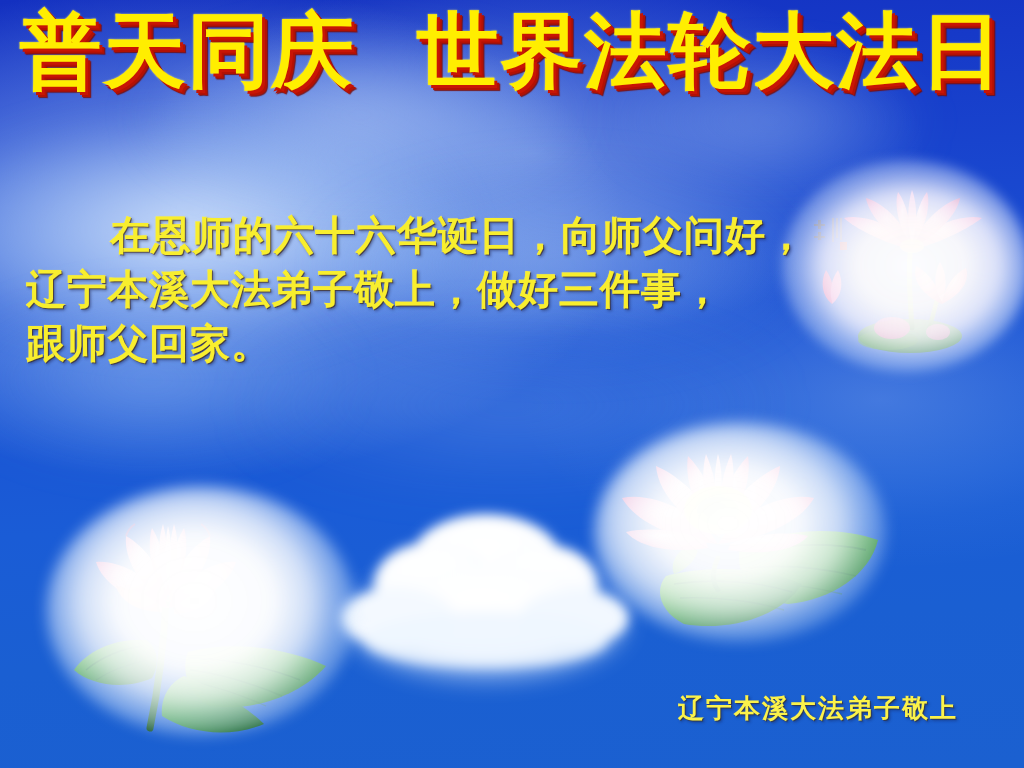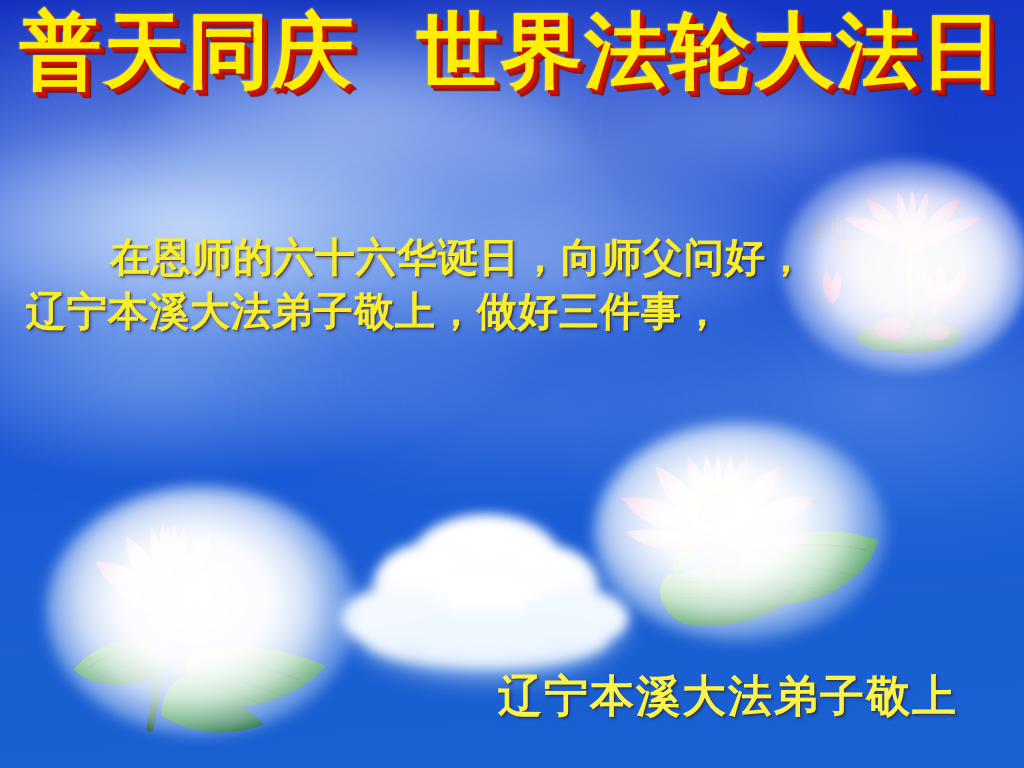--- a/index.html
+++ b/index.html
@@ -99,31 +99,31 @@
     font-weight: bold;
     line-height: 54px;
     color: #f8ee2e;
     letter-spacing: 1px;
     white-space: pre;
     text-shadow:
       1px 1px 0 rgba(60,30,0,0.55),
       2px 2px 3px rgba(20,20,60,0.45),
       0 0 1px rgba(255,250,160,0.8);
   }
-  .msg-line.indent { text-indent: 84px; margin-top: 22px; }
+  .msg-line.indent { text-indent: 84px; }
 
   
   #signature {
     position: absolute;
     right: 66px; bottom: 42px;
     z-index: 35;
   }
   #signature-text {
     font-family: "DejaVu Sans", "Liberation Sans", sans-serif;
-    font-size: 44px;
+    font-size: 26px;
     font-weight: bold;
     letter-spacing: 2px;
     color: #fbf24a;
     white-space: pre;
     text-shadow:
       1px 1px 0 rgba(70,40,0,0.5),
       2px 2px 3px rgba(20,20,60,0.4);
     text-align: right;
   }
 
@@ -214,20 +214,21 @@
   <div class="haze haze-e"></div>
   <div class="haze haze-f"></div>
 
   <div id="title-bar">
     <span id="title-text">普天同庆  世界法轮大法日</span>
   </div>
 
   <div id="message">
     <div class="msg-line indent">在恩师的六十六华诞日，向师父问好，</div>
     <div class="msg-line">辽宁本溪大法弟子敬上，做好三件事，</div>
+    <div class="msg-line">跟师父回家。</div>
   </div>
 
   <div id="inset-painting">
     <div class="glow" id="inset-glow"></div>
 
     <svg width="236" height="196" viewBox="0 0 236 196">
       <defs>
         <radialGradient id="ipetal" cx="42%" cy="35%" r="72%">
           <stop offset="0%" stop-color="#fbc9e0"></stop>
           <stop offset="45%" stop-color="#f07ab6"></stop>

